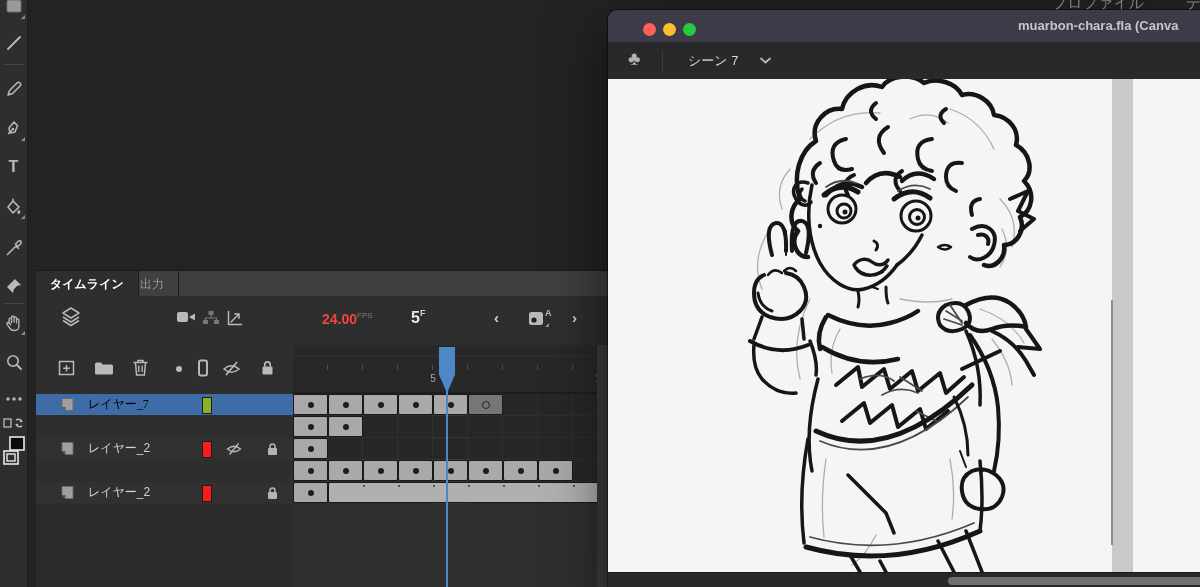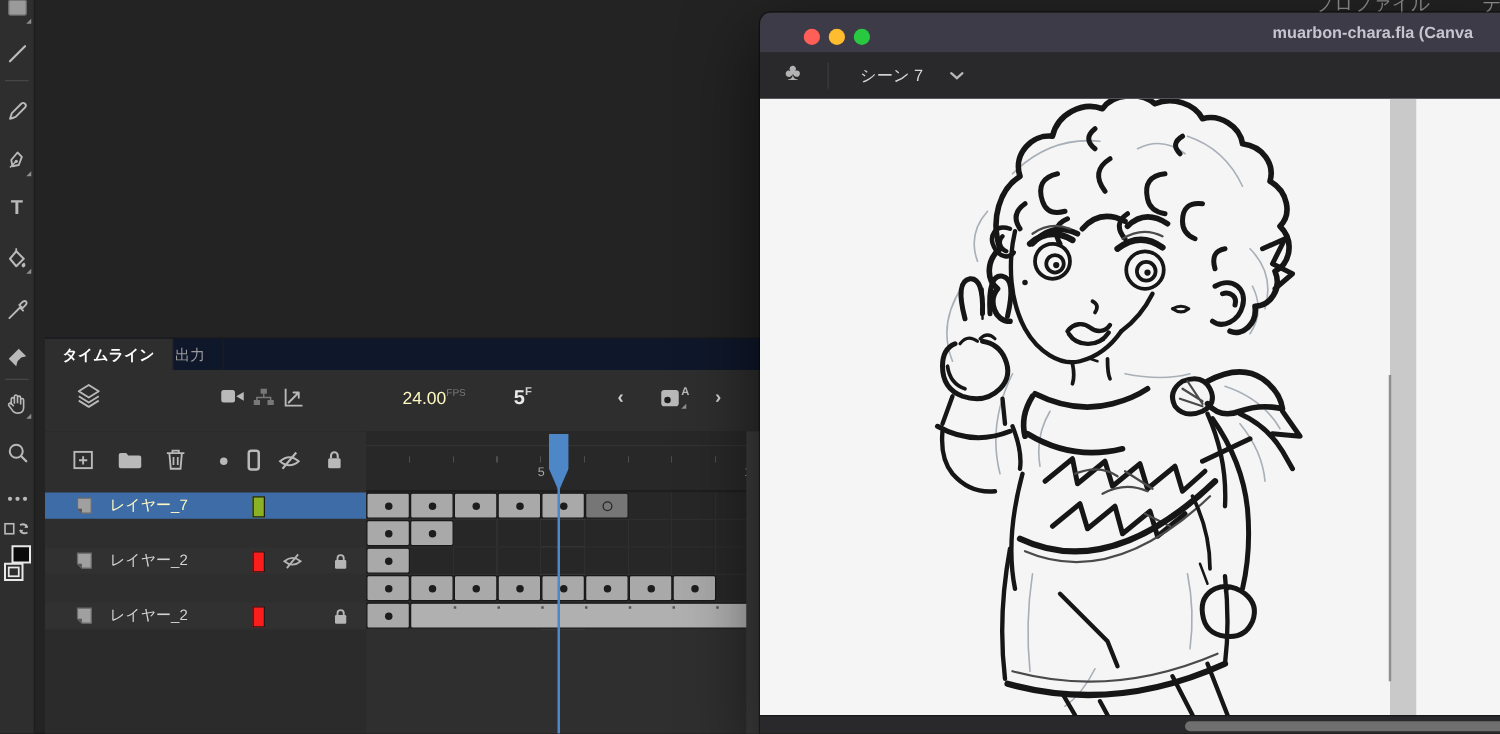--- a/index.html
+++ b/index.html
@@ -8,46 +8,46 @@
         -webkit-font-smoothing:antialiased;}
   .abs{position:absolute;}
   svg{display:block;}
   
   #toolbar{left:0;top:0;width:27px;height:587px;background:#2e2e2e;border-right:1px solid #1d1d1d;z-index:3;}
   .tool{position:absolute;left:0;width:27px;height:30px;display:flex;align-items:center;justify-content:center;color:#b9b9b9;}
   .tool .fly{position:absolute;right:2px;bottom:3px;width:0;height:0;border-left:4px solid transparent;border-bottom:4px solid #8f8f8f;}
   .tdiv{position:absolute;left:4px;width:19px;height:1px;background:#474747;}
   
   #panel{left:36px;top:270px;width:572px;height:317px;background:#2e2e2e;z-index:2;}
-  #tabbar{left:0;top:0;width:572px;height:26px;background:#0f172a;border-top:1px solid #1a1a1a;}
+  #tabbar{left:0;top:0;width:572px;height:26px;background:#404040;border-top:1px solid #1a1a1a;}
   .ptab{position:absolute;top:0;height:26px;display:flex;align-items:center;padding:0 14px;font-size:12px;color:#9b9b9b;border-right:1px solid #1c1c1c;}
   .ptab.active{background:#2e2e2e;color:#ffffff;font-weight:bold;}
   #controls{left:0;top:26px;width:572px;height:49px;background:#2e2e2e;border-bottom:1px solid #1f1f1f;}
   .cicon{position:absolute;top:13px;color:#b9b9b9;}
-  .fpsnum{font-size:14px;font-weight:normal;color:#fef9c3;}
+  .fpsnum{font-size:14px;font-weight:bold;color:#ef4444;}
   .fpsunit{font-size:8px;font-weight:normal;color:#7a7a7a;vertical-align:6px;}
   .fnum{font-size:16px;font-weight:bold;color:#e8e8e8;}
   .funit{font-size:9px;font-weight:bold;color:#cfcfcf;vertical-align:7px;}
   .navbtn{font-size:15px;color:#cfcfcf;font-weight:bold;}
   
   #subbar{left:0;top:75px;width:572px;height:47px;background:#2e2e2e;}
   #ruler{position:absolute;left:257px;top:0;width:315px;height:47px;background:#282828;border-bottom:2px solid #1e1e1e;}
   #rulerline{position:absolute;left:0;top:11px;width:315px;height:1px;background:#323232;}
   #ticks{position:absolute;left:0;top:20px;width:315px;height:5px;
      background:repeating-linear-gradient(to right,transparent 0 34px,#4d4d4d 34px 35px);}
   .rlabel{position:absolute;top:28px;width:20px;text-align:center;font-size:10px;color:#a6a6a6;}
   
   .lrow{position:absolute;left:0;width:572px;height:21px;}
   .lname{position:absolute;left:0;top:0;width:257px;height:21px;background:#313131;display:flex;align-items:center;}
   .lrow.sel .lname{background:#3d6ca6;}
   .lframes{position:absolute;left:257px;top:0;width:315px;height:21px;background:#272727;
      background-image:repeating-linear-gradient(to right,transparent 0 34px,#2f2f2f 34px 35px);}
   .lname .pageic{margin-left:24px;}
   .lname .nm{margin-left:13px;font-size:12px;color:#d2d2d2;white-space:nowrap;}
-  .lrow.sel .nm{color:#fef9c3;}
+  .lrow.sel .nm{color:#000000;font-family:Liberation Serif, serif;}
   .swatch{position:absolute;left:166px;top:3px;width:8px;height:15px;border:1px solid #1c1c1c;}
   .colcell{position:absolute;top:0;width:24px;height:21px;display:flex;align-items:center;justify-content:center;color:#b5b5b5;}
   .kcell{position:absolute;top:0;width:35px;height:21px;background:#a9a9a9;border:1px solid #191919;border-radius:2px;box-sizing:border-box;}
   .kcell .dot{position:absolute;left:50%;top:50%;width:6px;height:6px;margin:-3px 0 0 -3px;border-radius:50%;background:#1d1d1d;}
   .kcell.empty{background:#767676;}
   .kcell.empty .dot{background:transparent;border:1.5px solid #242424;width:6px;height:6px;margin:-4px 0 0 -4px;}
   .kspan{position:absolute;top:0;height:21px;background:#b0b0b0;border:1px solid #191919;border-radius:2px;box-sizing:border-box;}
   .kspan i{position:absolute;top:2px;width:2px;height:2px;background:#555;}
   #col5{left:397px;top:124px;width:35px;height:110px;background:rgba(255,255,255,0.045);}
   #playline{left:410px;top:120px;width:2px;height:197px;background:#4e87c7;z-index:6;}

